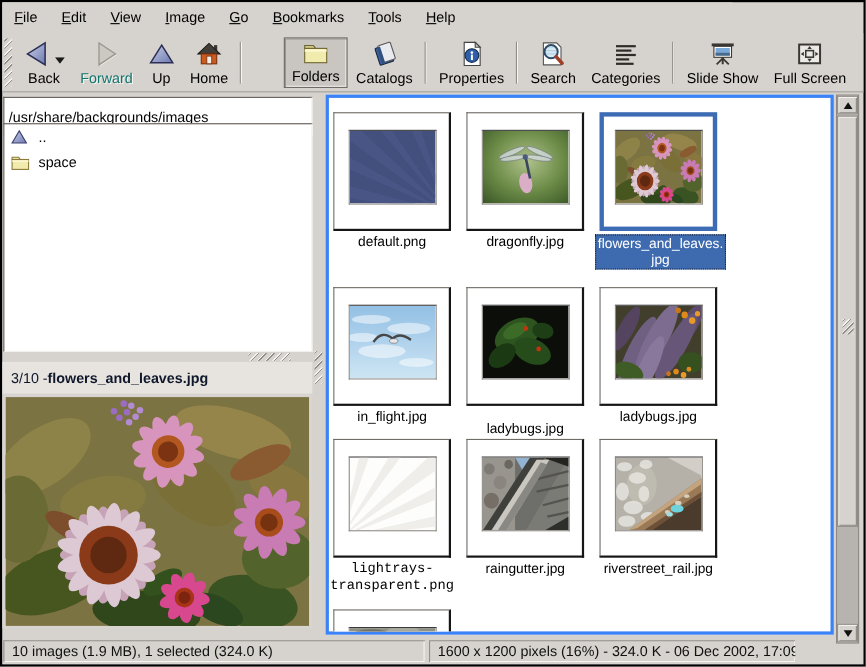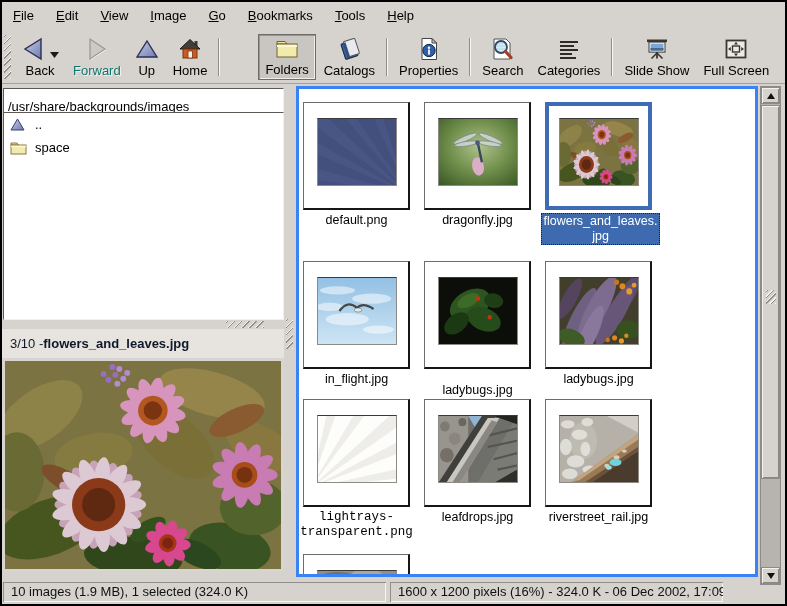--- a/index.html
+++ b/index.html
@@ -630,21 +630,21 @@
             </g>
             <polygon points="30,0 52,0 40,16" fill="#93b3d3"></polygon>
             <polygon points="0,64 10,64 58,0 44,0" fill="#3f3f3c"></polygon>
             <polygon points="8,64 22,64 62,2 50,2" fill="#c9c7c0"></polygon>
             <polygon points="14,64 22,64 60,6 54,4" fill="#8a8882"></polygon>
             <polygon points="56,0 80,0 80,8" fill="#23231f"></polygon>
             <polygon points="58,64 80,52 80,64" fill="#2e2e2a"></polygon>
           </svg>
         </div>
       </div>
-      <div class="t-label" style="left: 121px; top: 421px;">leafdrops.jpg</div>
+      <div class="t-label" style="left: 121px; top: 421px;">raingutter.jpg</div>
       <div class="t-card" style="left: 246px; top: 310px;">
         <div class="t-img">
           <svg viewBox="0 0 80 64" preserveAspectRatio="none">
             <rect width="80" height="64" fill="#b5b1a8"></rect>
             <ellipse cx="24" cy="24" rx="14" ry="18" fill="#c5c1b8" fill-opacity="0.6"></ellipse>
             <g fill="#e9e7e1" fill-opacity="0.8">
               <ellipse cx="8" cy="8" rx="7" ry="4"></ellipse>
               <ellipse cx="20" cy="18" rx="8" ry="5"></ellipse>
               <ellipse cx="6" cy="30" rx="6" ry="8"></ellipse>
               <ellipse cx="16" cy="44" rx="9" ry="6"></ellipse>

